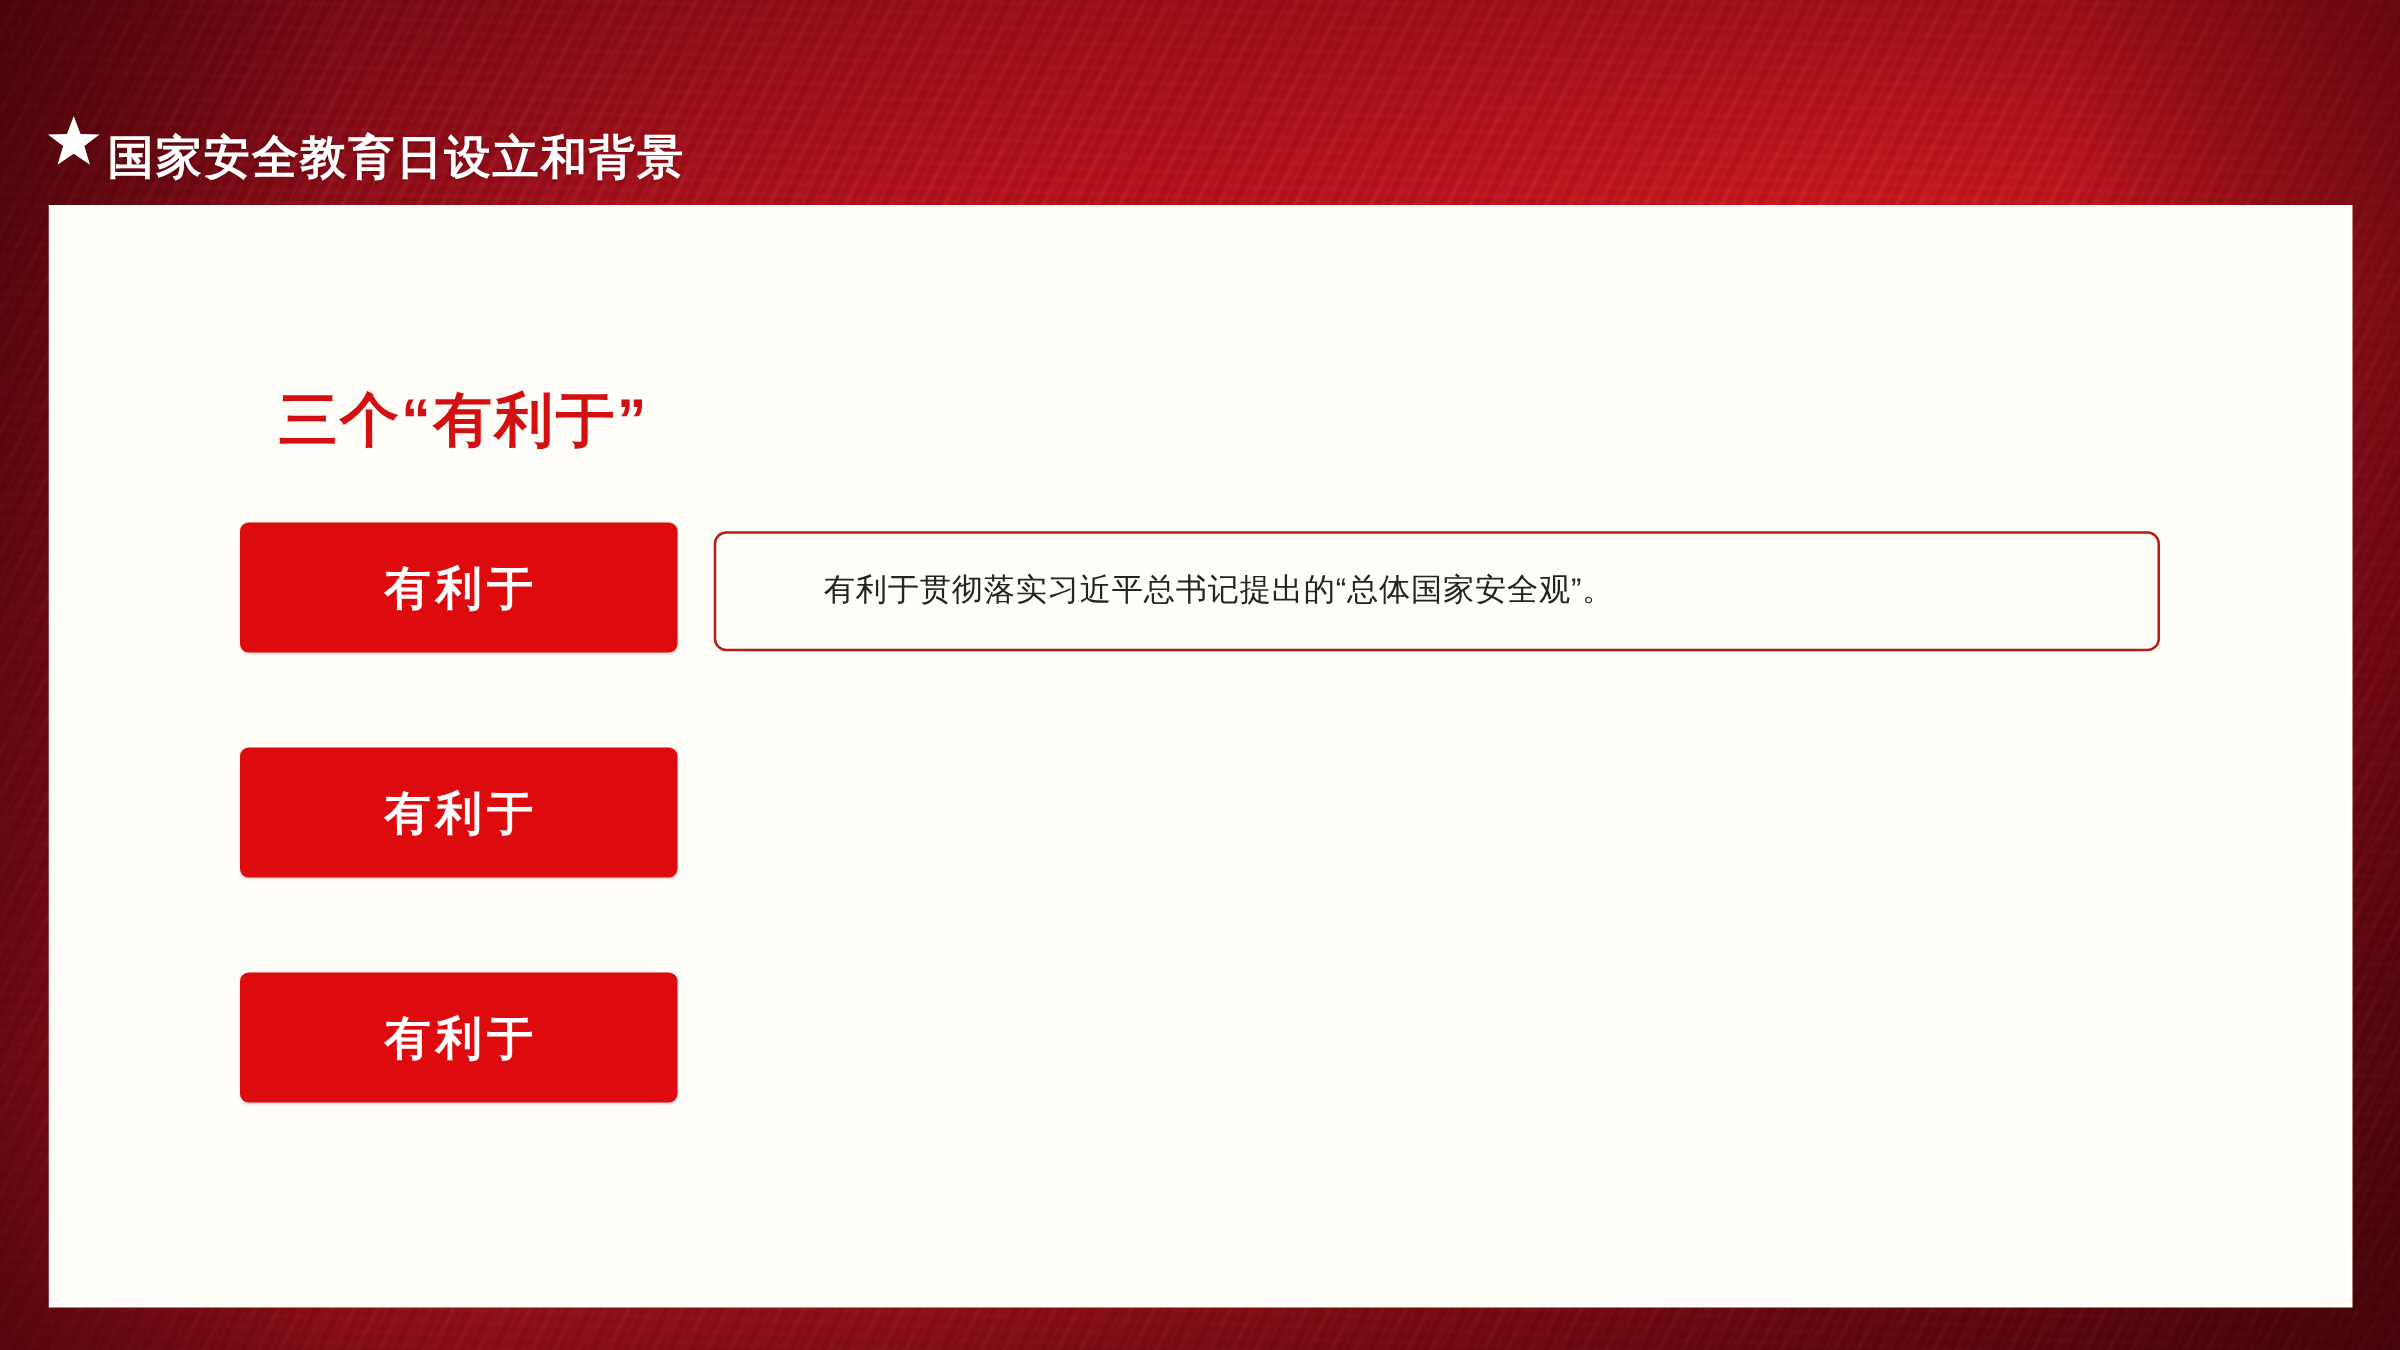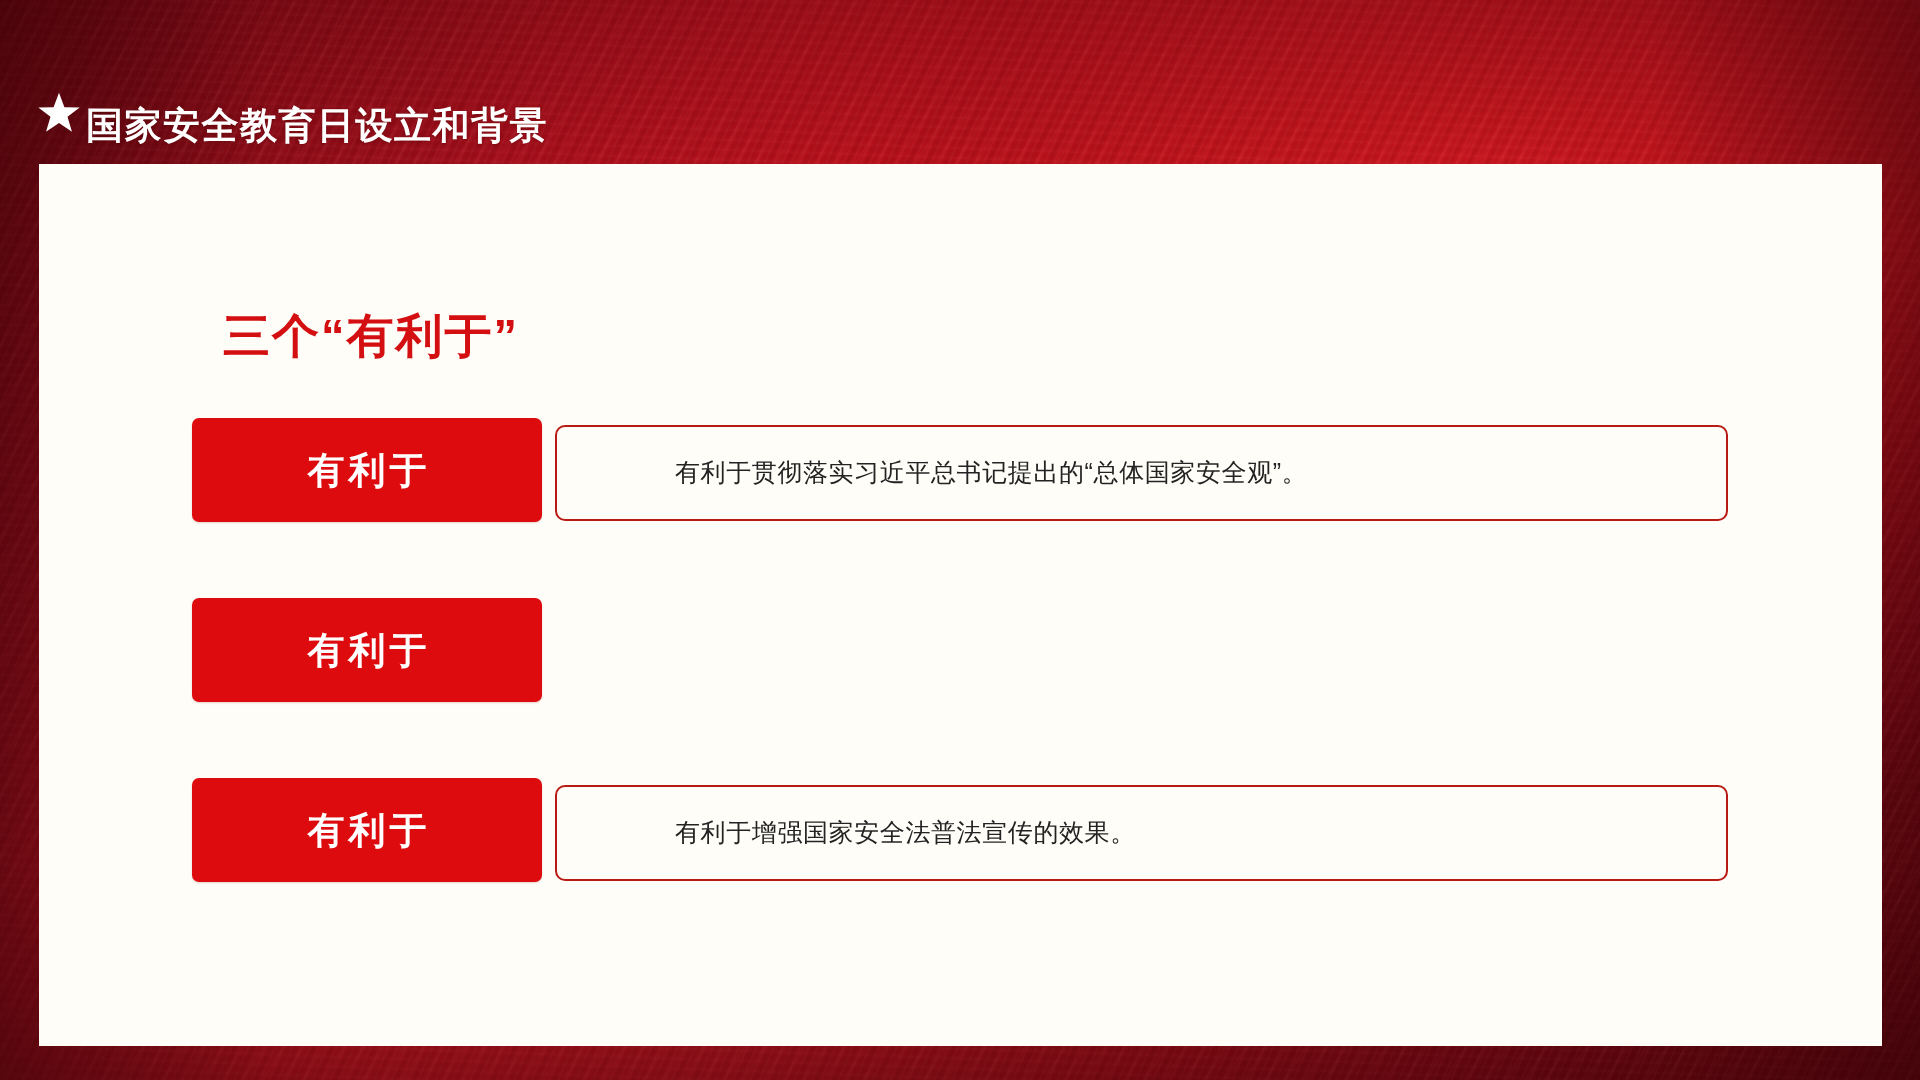--- a/index.html
+++ b/index.html
@@ -120,20 +120,21 @@
     position:absolute;
     left:192px; top:418px;
     width:1536px;
     z-index:6;
   }
   .row{
     display:flex;
     align-items:stretch;
     height:104px;
     margin-bottom:76px;
+    gap:16px;
   }
   .row:last-child{ margin-bottom:0; }
 
   .badge{
     flex:0 0 350px;
     width:350px; height:104px;
     background:#DD0A0E;
     border-radius:7px;
     display:flex;
     align-items:center;
@@ -159,21 +160,21 @@
     background:#FEFDF7;
     display:flex;
     align-items:center;
   }
   .textbox-label{
     color:#232323;
     font-size:25px;
     font-weight:500;
     letter-spacing:.6px;
     line-height:1.35;
-    padding-left:118px;
+    padding-left:86px;
     padding-right:30px;
   }
 </style>
 </head>
 <body>
 
 <div class="slide">
 
   <div class="rays"></div>
   <div class="rays2"></div>
@@ -205,20 +206,17 @@
     <div class="row">
       <div class="badge">
         <span class="badge-label">有利于</span>
       </div>
     </div>
 
     <div class="row">
       <div class="badge">
         <span class="badge-label">有利于</span>
       </div>
-      <div class="textbox">
-        <span class="textbox-label">有利于增强国家安全法普法宣传的效果。</span>
-      </div>
     </div>
 
   </div>
 
 </div>
 
 </body></html>

